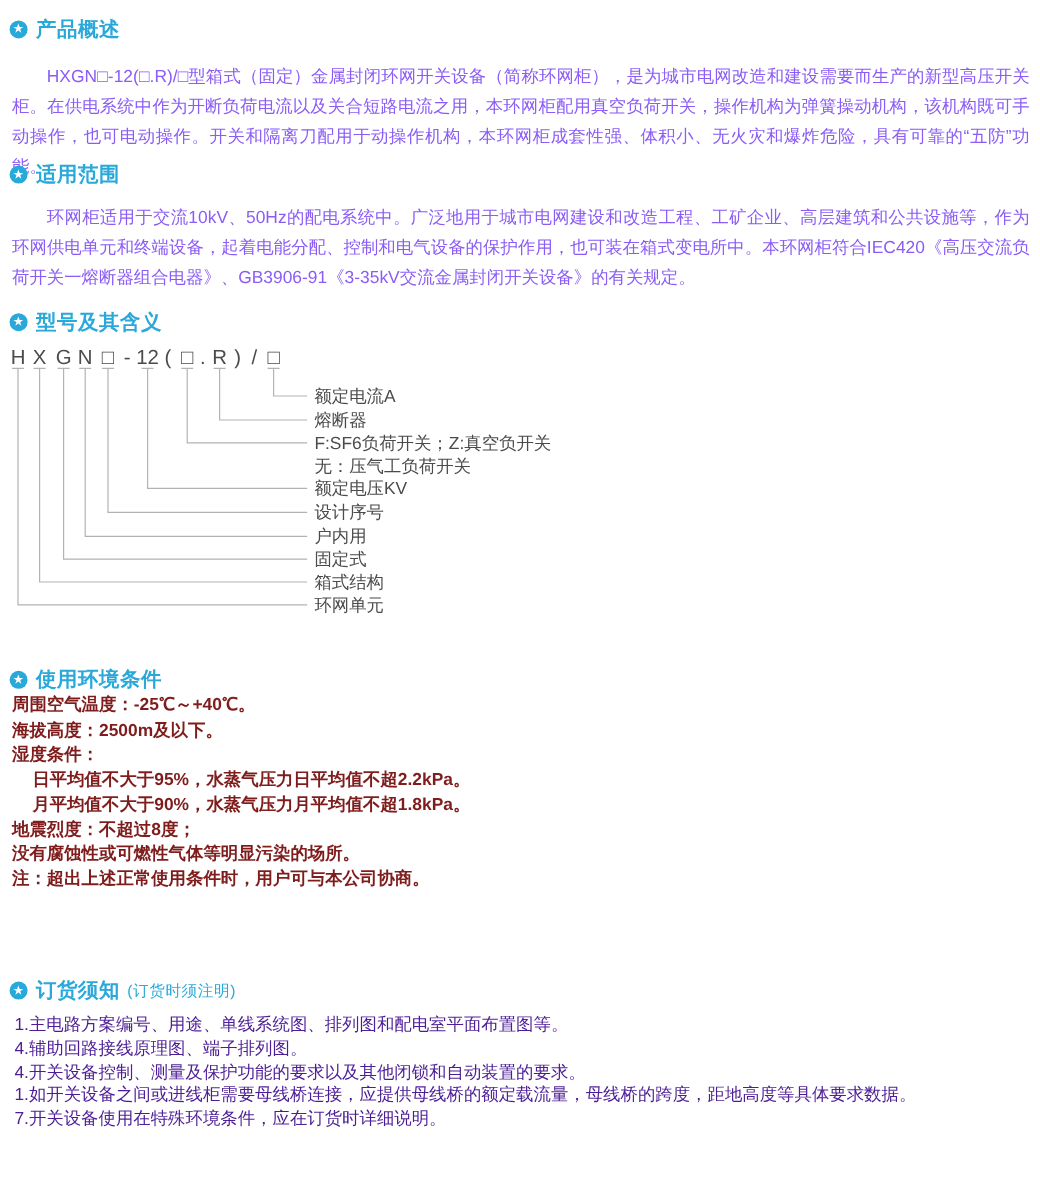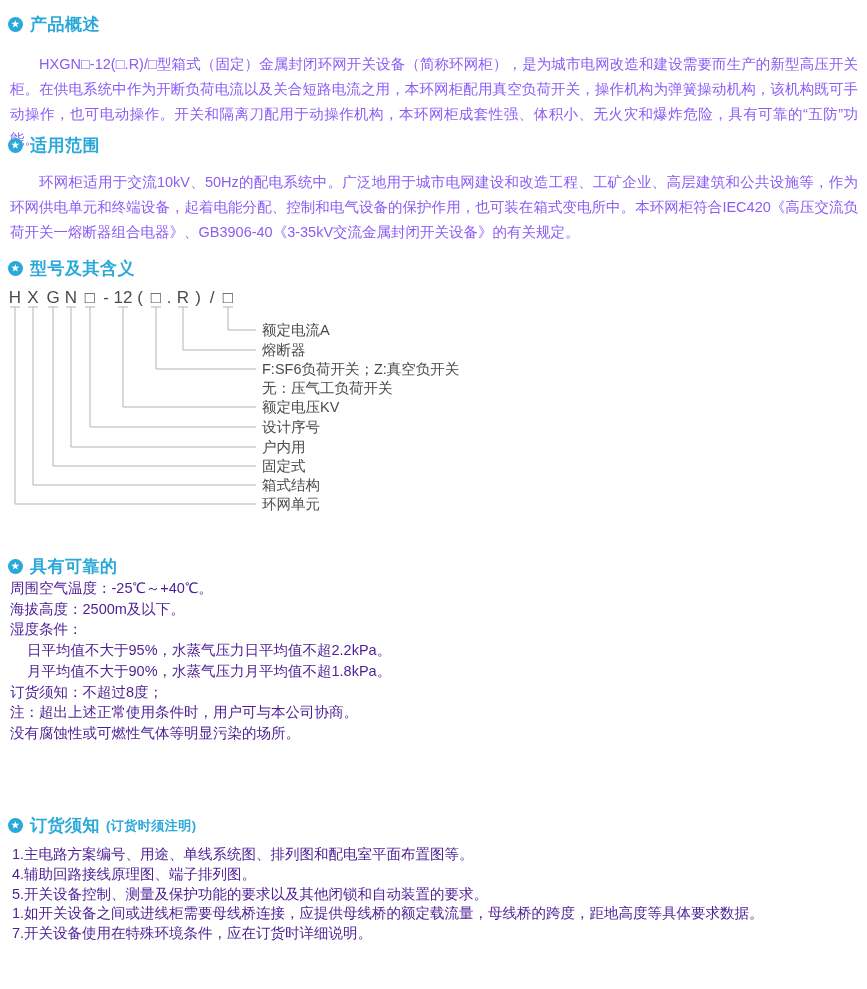--- a/index.html
+++ b/index.html
@@ -33,42 +33,43 @@
     border-radius: 50%;
     background: #29a8da;
     color: #ffffff;
     font-size: 9px;
     line-height: 15px;
     margin-right: 7px;
     flex: 0 0 auto;
   }
   .heading-note {
     font-size: 13px;
-    font-weight: 700;
+    font-weight: 400;
     margin-left: 6px;
   }
   .body-para {
     position: absolute;
     left: 10px;
     width: 848px;
     font-size: 14.5px;
     line-height: 25px;
     text-align: justify;
     text-indent: 2em;
     color: #8b5cf6;
     margin-top: 12px;
   }
   .env-list {
     position: absolute;
     left: 10px;
     width: 840px;
     font-size: 14.5px;
     line-height: 20.7px;
-    color: #4c1d95;
+    color: #7f1d1d;
     list-style: none;
+    font-weight: bold;
   }
   .env-list li.indent { padding-left: 17px; }
   .order-list {
     position: absolute;
     left: 12px;
     width: 848px;
     font-size: 14.5px;
     line-height: 19.8px;
     color: #4c1d95;
     list-style: none;
@@ -95,21 +96,21 @@
   <div class="section-heading" style="top:13px;">
     <span class="star-badge">★</span>
     <span>产品概述</span>
   </div>
   <p class="body-para" style="top:40px;">HXGN□-12(□.R)/□型箱式（固定）金属封闭环网开关设备（简称环网柜），是为城市电网改造和建设需要而生产的新型高压开关柜。在供电系统中作为开断负荷电流以及关合短路电流之用，本环网柜配用真空负荷开关，操作机构为弹簧操动机构，该机构既可手动操作，也可电动操作。开关和隔离刀配用于动操作机构，本环网柜成套性强、体积小、无火灾和爆炸危险，具有可靠的“五防”功能。</p>
 
   <div class="section-heading" style="top:134px;">
     <span class="star-badge">★</span>
     <span>适用范围</span>
   </div>
-  <p class="body-para" style="top:158px;">环网柜适用于交流10kV、50Hz的配电系统中。广泛地用于城市电网建设和改造工程、工矿企业、高层建筑和公共设施等，作为环网供电单元和终端设备，起着电能分配、控制和电气设备的保护作用，也可装在箱式变电所中。本环网柜符合IEC420《高压交流负荷开关一熔断器组合电器》、GB3906-40《3-35kV交流金属封闭开关设备》的有关规定。</p>
+  <p class="body-para" style="top:158px;">环网柜适用于交流10kV、50Hz的配电系统中。广泛地用于城市电网建设和改造工程、工矿企业、高层建筑和公共设施等，作为环网供电单元和终端设备，起着电能分配、控制和电气设备的保护作用，也可装在箱式变电所中。本环网柜符合IEC420《高压交流负荷开关一熔断器组合电器》、GB3906-91《3-35kV交流金属封闭开关设备》的有关规定。</p>
 
   <div class="section-heading" style="top:257px;">
     <span class="star-badge">★</span>
     <span>型号及其含义</span>
   </div>
   <svg class="model-diagram" width="520" height="235" viewBox="0 0 520 235">
       <text x="15" y="21" text-anchor="middle" class="tok">H</text>
       <text x="33" y="21" text-anchor="middle" class="tok">X</text>
       <text x="53" y="21" text-anchor="middle" class="tok">G</text>
       <text x="71" y="21" text-anchor="middle" class="tok">N</text>
@@ -148,39 +149,39 @@
       <line x1="28" y1="25" x2="38" y2="25"></line>
       <polyline points="33,25 33,203 256,203"></polyline>
       <text x="262" y="208" class="lbl">箱式结构</text>
       <line x1="10" y1="25" x2="20" y2="25"></line>
       <polyline points="15,25 15,222 256,222"></polyline>
       <text x="262" y="227" class="lbl">环网单元</text>
     </svg>
 
   <div class="section-heading" style="top:555px;">
     <span class="star-badge">★</span>
-    <span>具有可靠的</span>
+    <span>使用环境条件</span>
   </div>
   <ul class="env-list" style="top:578px;">
     <li>周围空气温度：-25℃～+40℃。</li>
     <li>海拔高度：2500m及以下。</li>
     <li>湿度条件：</li>
     <li class="indent">日平均值不大于95%，水蒸气压力日平均值不超2.2kPa。</li>
     <li class="indent">月平均值不大于90%，水蒸气压力月平均值不超1.8kPa。</li>
-    <li>订货须知：不超过8度；</li>
+    <li>地震烈度：不超过8度；</li>
+    <li>没有腐蚀性或可燃性气体等明显污染的场所。</li>
     <li>注：超出上述正常使用条件时，用户可与本公司协商。</li>
-    <li>没有腐蚀性或可燃性气体等明显污染的场所。</li>
   </ul>
 
   <div class="section-heading" style="top:814px;">
     <span class="star-badge">★</span>
     <span>订货须知</span>
     <span class="heading-note">(订货时须注明)</span>
   </div>
   <ul class="order-list" style="top:845px;">
     <li>1.主电路方案编号、用途、单线系统图、排列图和配电室平面布置图等。</li>
     <li>4.辅助回路接线原理图、端子排列图。</li>
-    <li>5.开关设备控制、测量及保护功能的要求以及其他闭锁和自动装置的要求。</li>
+    <li>4.开关设备控制、测量及保护功能的要求以及其他闭锁和自动装置的要求。</li>
     <li>1.如开关设备之间或进线柜需要母线桥连接，应提供母线桥的额定载流量，母线桥的跨度，距地高度等具体要求数据。</li>
     <li>7.开关设备使用在特殊环境条件，应在订货时详细说明。</li>
   </ul>
 
 </div>
 
 </body></html>

